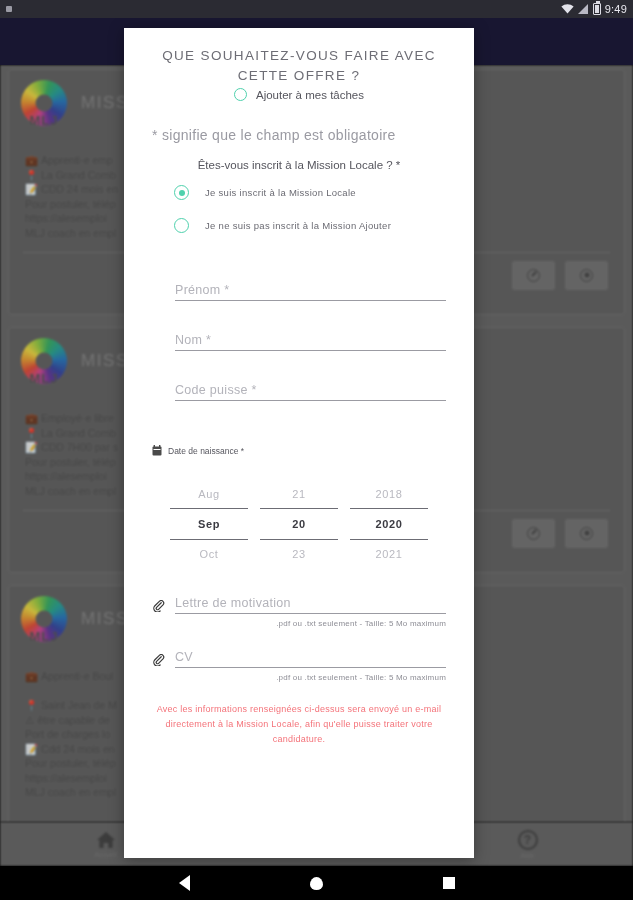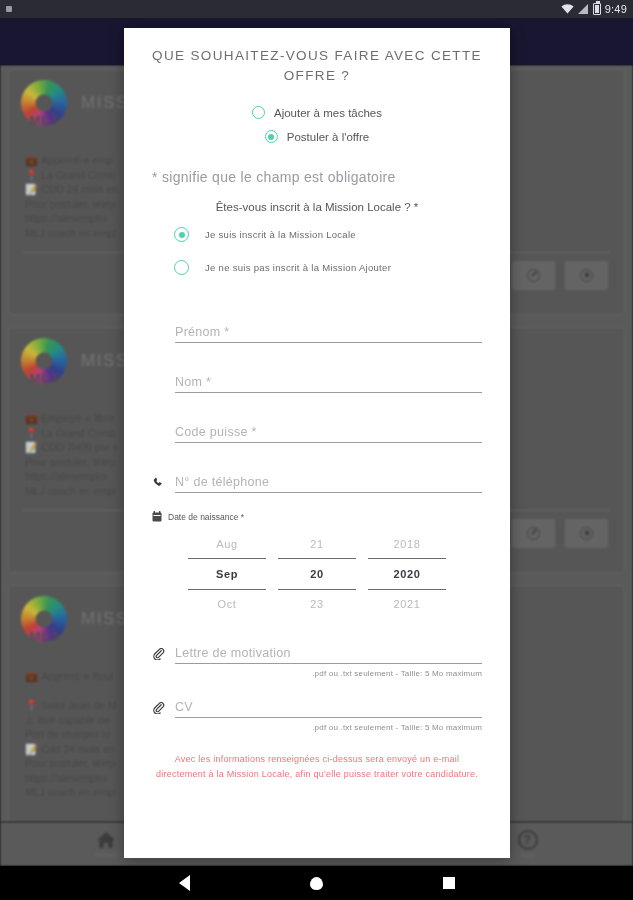--- a/index.html
+++ b/index.html
@@ -97,63 +97,63 @@
     background: #000; display: flex; align-items: center; justify-content: center;
     gap: 120px; z-index: 45;
   }
   .nv-back { width: 0; height: 0; border-top: 8px solid transparent; border-bottom: 8px solid transparent; border-right: 11px solid #fff; }
   .nv-home { width: 13px; height: 13px; background: #fff; border-radius: 50% 50% 50% 50%/60% 60% 40% 40%; }
   .nv-recent { width: 12px; height: 12px; background: #fff; }
 
   
   .scrim { position: absolute; inset: 18px 0 34px 0; background: rgba(0,0,0,0.18); z-index: 20; }
   .modal {
-    position: absolute; left: 124px; top: 28px; width: 386px; height: 830px;
+    position: absolute; left: 124px; top: 28px; width: 350px; height: 830px;
     background: #fff; z-index: 30; overflow: hidden;
     box-shadow: 0 2px 14px rgba(0,0,0,.35);
     padding: 0 28px;
   }
 
   .modal-title {
     margin-top: 18px; font-size: 13.5px; color: #6d6d75; letter-spacing: 1.35px;
     text-align: center; line-height: 20px;
   }
 
-  .opt-list { margin-top: 20px; }
+  .opt-list { margin-top: 2px; }
   .opt { display: flex; align-items: center; justify-content: center; gap: 9px; margin-bottom: 11px; }
   .radio { width: 13px; height: 13px; border: 1.7px solid #4fd1ad; border-radius: 50%; flex: none; position: relative; }
   .radio.on::after {
     content: ""; position: absolute; left: 50%; top: 50%; transform: translate(-50%,-50%);
     width: 6px; height: 6px; background: #4fd1ad; border-radius: 50%;
   }
   .opt-label { font-size: 11.5px; color: #55555d; }
 
   .note-required { margin-top: 26px; text-align: left; font-size: 14px; color: #9a9aa2; letter-spacing: .3px; }
 
   .q-label { margin-top: 16px; text-align: center; font-size: 11.5px; color: #55555d; }
   .q-opts { margin-top: 14px; }
   .q-opt { display: flex; align-items: center; gap: 16px; margin-bottom: 18px; padding-left: 22px; }
   .q-opt .radio { width: 15px; height: 15px; }
   .q-opt .opt-label { font-size: 9.5px; color: #6b6b73; letter-spacing: .3px; }
 
   
   .field { margin-top: 6px; }
-  .field-row { display: flex; align-items: flex-start; gap: 9px; }
+  .field-row { display: flex; align-items: flex-end; gap: 9px; }
   .field-icon { width: 14px; height: 16px; flex: none; display: flex; align-items: center; justify-content: center; }
   .field-input {
     flex: 1; border-bottom: 1.3px solid #9b9ba2; padding-bottom: 3px;
     font-size: 12.5px; color: #b3b3ba; letter-spacing: .3px;
   }
   .field-spacer { height: 26px; }
   .hint { font-size: 8px; color: #8e8e96; margin-top: 5px; padding-left: 23px; letter-spacing: .2px; text-align: right; }
 
   .dob-label { display: flex; align-items: center; gap: 6px; margin-top: 18px; font-size: 8.5px; color: #56565e; }
 
   
-  .picker { margin-top: 8px; display: flex; justify-content: center; gap: 12px; }
+  .picker { margin-top: 24px; display: flex; justify-content: center; gap: 12px; }
   .pcol { width: 78px; text-align: center; }
   .pv { font-size: 11px; color: #b9b9c0; padding: 8px 0; letter-spacing: .6px; }
   .pv.sel { color: #3b3b42; font-weight: bold; border-top: 1.6px solid #6c6c74; border-bottom: 1.6px solid #6c6c74; padding: 9px 0; }
 
   .warn {
     margin-top: 20px; text-align: center; font-size: 9px; color: #f4737a;
     line-height: 15px; letter-spacing: .25px;
   }
 </style>
 </head>
@@ -278,24 +278,20 @@
 
   <div class="modal">
 
     <div class="modal-title">QUE SOUHAITEZ-VOUS FAIRE AVEC CETTE OFFRE ?</div>
 
     <div class="opt-list">
       <div class="opt">
         <span class="radio"></span>
         <span class="opt-label">Ajouter à mes tâches</span>
       </div>
-      <div class="opt">
-        <span class="radio on"></span>
-        <span class="opt-label">Postuler à l'offre</span>
-      </div>
     </div>
 
     <div class="note-required">* signifie que le champ est obligatoire</div>
 
     <div class="q-label">Êtes-vous inscrit à la Mission Locale ? *</div>
 
     <div class="q-opts">
       <div class="q-opt">
         <span class="radio on"></span>
         <span class="opt-label">Je suis inscrit à la Mission Locale</span>
@@ -325,30 +321,20 @@
     <div class="field-spacer"></div>
 
     <div class="field">
       <div class="field-row">
         <div class="field-icon"></div>
         <div class="field-input">Code puisse *</div>
       </div>
     </div>
     <div class="field-spacer"></div>
 
-    <div class="field">
-      <div class="field-row">
-        <div class="field-icon">
-          <svg viewBox="0 0 14 14" width="12" height="12">
-              <path d="M3 1 1.2 2.8c-.5.5-.4 1.3 0 2.3.8 2 2.7 3.9 4.7 4.7 1 .4 1.8.5 2.3 0L10 8c.3-.3.2-.7-.2-.9l-2-.9c-.3-.2-.7 0-.9.3l-.5.7C5.3 6.6 4.4 5.7 3.8 4.6l.7-.5c.3-.2.5-.6.3-.9l-.9-2C3.7.8 3.3.7 3 1Z" fill="#3a3a3a"></path>
-            </svg>
-        </div>
-        <div class="field-input">N° de téléphone</div>
-      </div>
-    </div>
 
     <div class="dob-label">
       <svg width="10" height="11" viewBox="0 0 10 11">
         <rect x="0.5" y="1.5" width="9" height="9" rx="1" fill="#4a4a4a"></rect>
         <rect x="1.6" y="0" width="1.4" height="2.6" fill="#4a4a4a"></rect>
         <rect x="7" y="0" width="1.4" height="2.6" fill="#4a4a4a"></rect>
         <rect x="1.5" y="4" width="7" height="1" fill="#fff"></rect>
       </svg>
       <span>Date de naissance *</span>
     </div>

